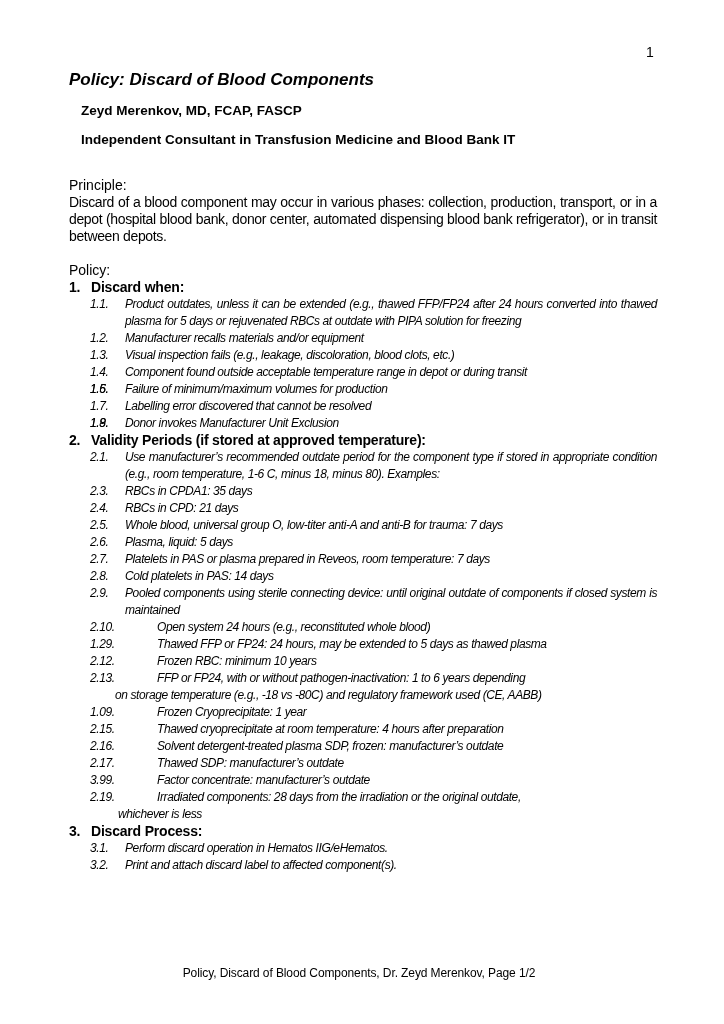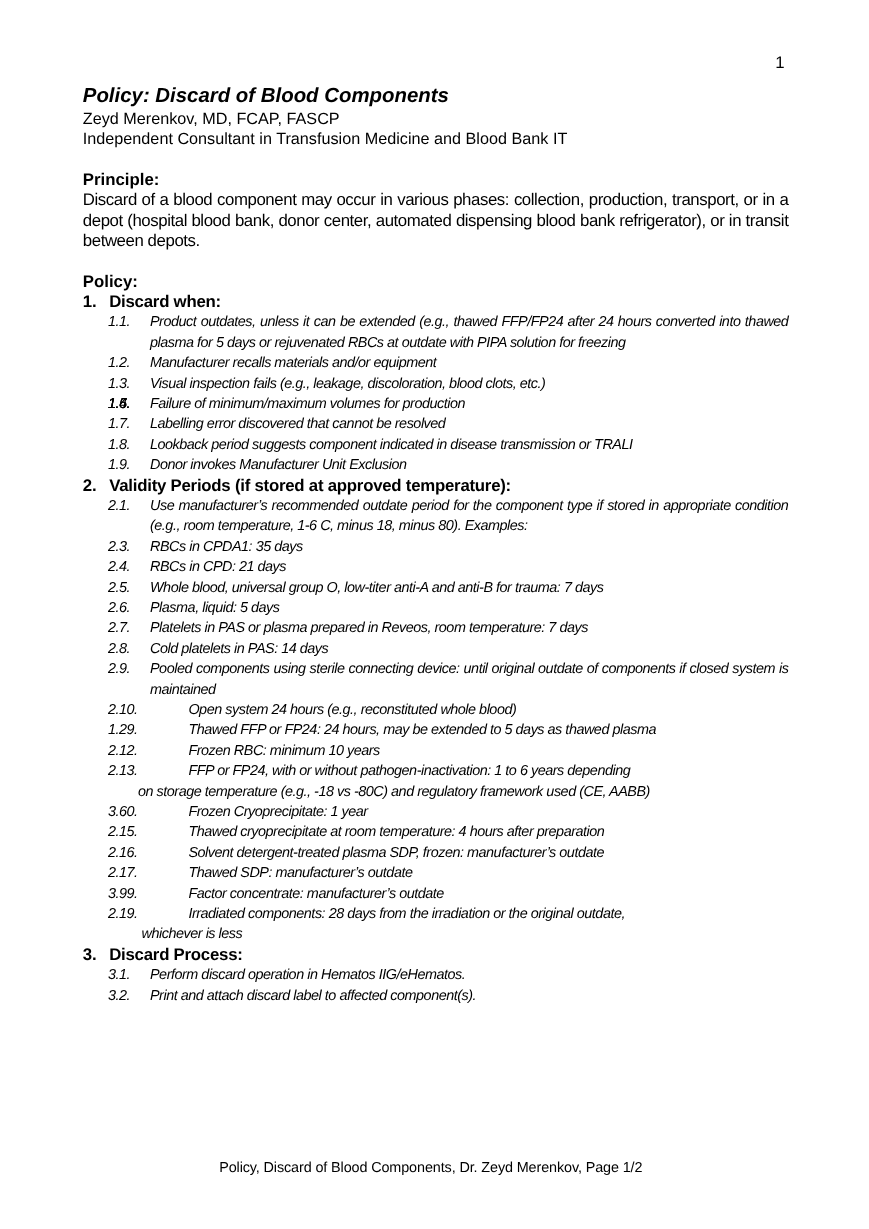--- a/index.html
+++ b/index.html
@@ -1,21 +1,21 @@
 <!DOCTYPE html>
 <html><head>
 <meta charset="utf-8">
 <style>
   html, body { margin:0; padding:0; background:#ffffff; }
   body { width:724px; height:1024px; position:relative; overflow:hidden; color:#000; font-family:"Liberation Sans", sans-serif; }
   .page-num { position:absolute; top:44px; left:646px; font-size:14px; }
   .content { position:absolute; left:69px; top:70px; width:588px; }
   .title { font-size:17px; font-weight:bold; line-height:20px; margin:0;font-style:italic; }
-  .sub { font-size:13.5px; font-weight:normal; line-height:17px; margin:0; }
-  .heading { font-size:14px; font-weight:bold; line-height:17px; margin:0; }
+  .sub { font-size:13.5px; font-weight:bold; line-height:17px; margin:12px; }
+  .heading { font-size:14px; font-weight:normal; line-height:17px; margin:0; }
   .para { font-size:14px; line-height:17px; text-align:justify; margin:0; letter-spacing:-0.35px; }
   .gap { height:17px; }
   .sec { font-size:14px; font-weight:bold; line-height:17px; position:relative; padding-left:22px; margin:0; letter-spacing:-0.2px; }
   .sec .n { position:absolute; left:0; top:0; }
   .item { font-size:12px; line-height:17px; position:relative; padding-left:56px; text-align:justify; letter-spacing:-0.4px; margin:0;font-style:italic; }
   .item .n { position:absolute; left:21px; top:0; }
   .item.wide { padding-left:21px; text-indent:0; }
   .item.wide .n { position:static; display:inline-block; width:67px; }
   .footer { position:absolute; top:966px; left:0; width:724px; text-align:center; font-size:12px; letter-spacing:-0.1px; }
   .footer span { position:relative; left:-3px; }
@@ -34,42 +34,42 @@
   <p class="heading">Principle:</p>
   <p class="para">Discard of a blood component may occur in various phases:  collection, production, transport, or in a depot (hospital blood bank, donor center, automated dispensing blood bank refrigerator), or in transit between depots.</p>
   <div class="gap"></div>
 
   <p class="heading">Policy:</p>
 
   <p class="sec"><span class="n">1.</span><span>Discard when:</span></p>
   <p class="item"><span class="n">1.1.</span><span>Product outdates, unless it can be extended (e.g., thawed FFP/FP24 after 24 hours converted into thawed plasma for 5 days or rejuvenated RBCs at outdate with PIPA solution for freezing</span></p>
   <p class="item"><span class="n">1.2.</span><span>Manufacturer recalls materials and/or equipment</span></p>
   <p class="item"><span class="n">1.3.</span><span>Visual inspection fails (e.g., leakage, discoloration, blood clots, etc.)</span></p>
-  <p class="item"><span class="n">1.4.</span></p>
+  <p class="item"><span class="n">1.4.</span><span>Component found outside acceptable temperature range in depot or during transit</span></p>
   <p class="item"><span class="n">1.5.</span></p>
   <p class="item"><span class="n">1.6.</span><span>Failure of minimum/maximum volumes for production</span></p>
   <p class="item"><span class="n">1.7.</span><span>Labelling error discovered that cannot be resolved</span></p>
-  <p class="item"><span class="n">1.8.</span><span>Lookback period suggests component indicated in disease transmission or TRALI</span></p>
+  <p class="item"><span class="n">1.8.</span></p>
   <p class="item"><span class="n">1.9.</span><span>Donor invokes Manufacturer Unit Exclusion</span></p>
 
   <p class="sec"><span class="n">2.</span><span>Validity Periods (if stored at approved temperature):</span></p>
   <p class="item"><span class="n">2.1.</span><span>Use manufacturer’s recommended outdate period for the component type if stored in appropriate condition (e.g., room temperature, 1-6 C, minus 18, minus 80). Examples:</span></p>
   <p class="item"><span class="n">2.3.</span><span>RBCs in CPDA1:  35 days</span></p>
   <p class="item"><span class="n">2.4.</span><span>RBCs in CPD:  21 days</span></p>
   <p class="item"><span class="n">2.5.</span><span>Whole blood, universal group O, low-titer anti-A and anti-B for trauma:  7 days</span></p>
   <p class="item"><span class="n">2.6.</span><span>Plasma, liquid:  5 days</span></p>
   <p class="item"><span class="n">2.7.</span><span>Platelets in PAS or plasma prepared in Reveos, room temperature:  7 days</span></p>
   <p class="item"><span class="n">2.8.</span><span>Cold platelets in PAS:  14 days</span></p>
   <p class="item"><span class="n">2.9.</span><span>Pooled components using sterile connecting device:  until original outdate of components if closed system is maintained</span></p>
   <p class="item wide"><span class="n">2.10.</span><span>Open system 24 hours (e.g., reconstituted whole blood)</span></p>
   <p class="item wide"><span class="n">1.29.</span><span>Thawed FFP or FP24:  24 hours, may be extended to 5 days as thawed plasma</span></p>
   <p class="item wide"><span class="n">2.12.</span><span>Frozen RBC:  minimum 10 years</span></p>
   <p class="item wide" style="padding-left:21px;"><span class="n">2.13.</span><span>FFP or FP24, with or without pathogen-inactivation:  1 to 6 years depending</span></p>
   <p class="item" style="padding-left:46px;"><span>on storage temperature (e.g., -18 vs -80C) and regulatory framework used (CE, AABB)</span></p>
-  <p class="item wide"><span class="n">3.60.</span><span>Frozen Cryoprecipitate:  1 year</span></p>
+  <p class="item wide"><span class="n">1.09.</span><span>Frozen Cryoprecipitate:  1 year</span></p>
   <p class="item wide"><span class="n">2.15.</span><span>Thawed cryoprecipitate at room temperature:  4 hours after preparation</span></p>
   <p class="item wide"><span class="n">2.16.</span><span>Solvent detergent-treated plasma SDP, frozen:  manufacturer’s outdate</span></p>
   <p class="item wide"><span class="n">2.17.</span><span>Thawed SDP:  manufacturer’s outdate</span></p>
   <p class="item wide"><span class="n">3.99.</span><span>Factor concentrate:  manufacturer’s outdate</span></p>
   <p class="item wide"><span class="n">2.19.</span><span>Irradiated components:  28 days from the irradiation or the original outdate,</span></p>
   <p class="item" style="padding-left:49px;"><span>whichever is less</span></p>
 
   <p class="sec"><span class="n">3.</span><span>Discard Process:</span></p>
   <p class="item"><span class="n">3.1.</span><span>Perform discard operation in Hematos IIG/eHematos.</span></p>
   <p class="item"><span class="n">3.2.</span><span>Print and attach discard label to affected component(s).</span></p>

